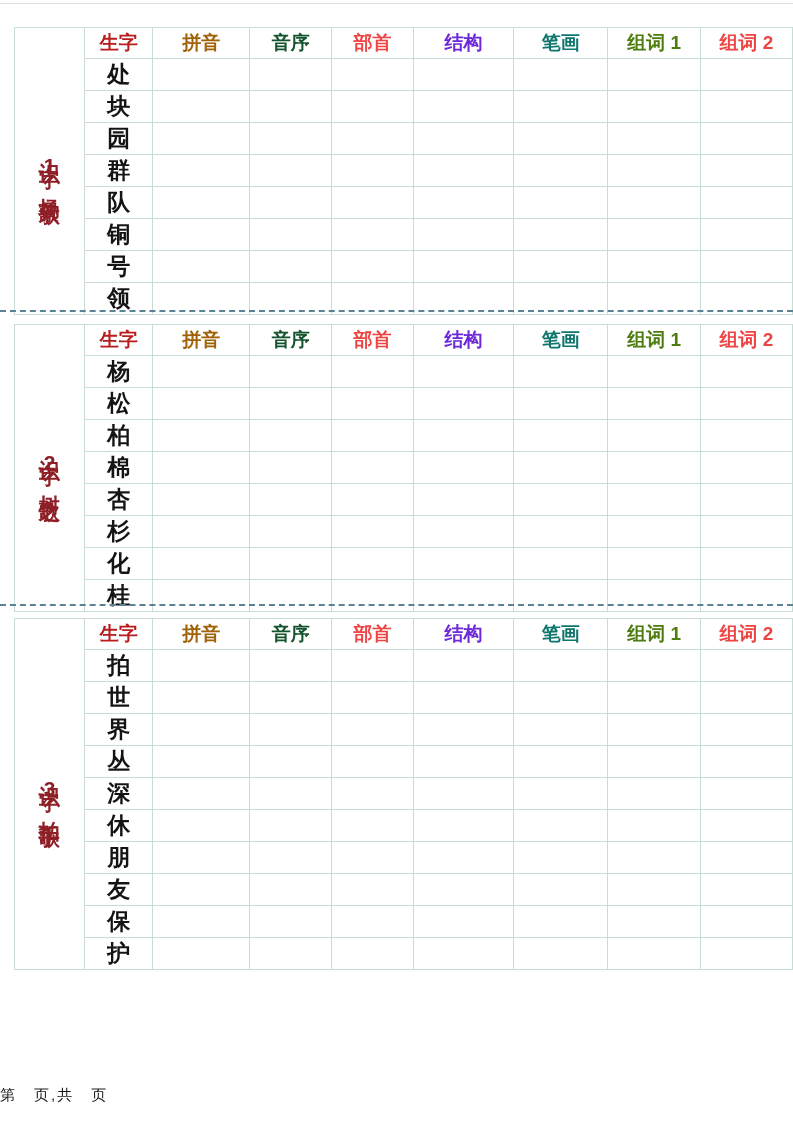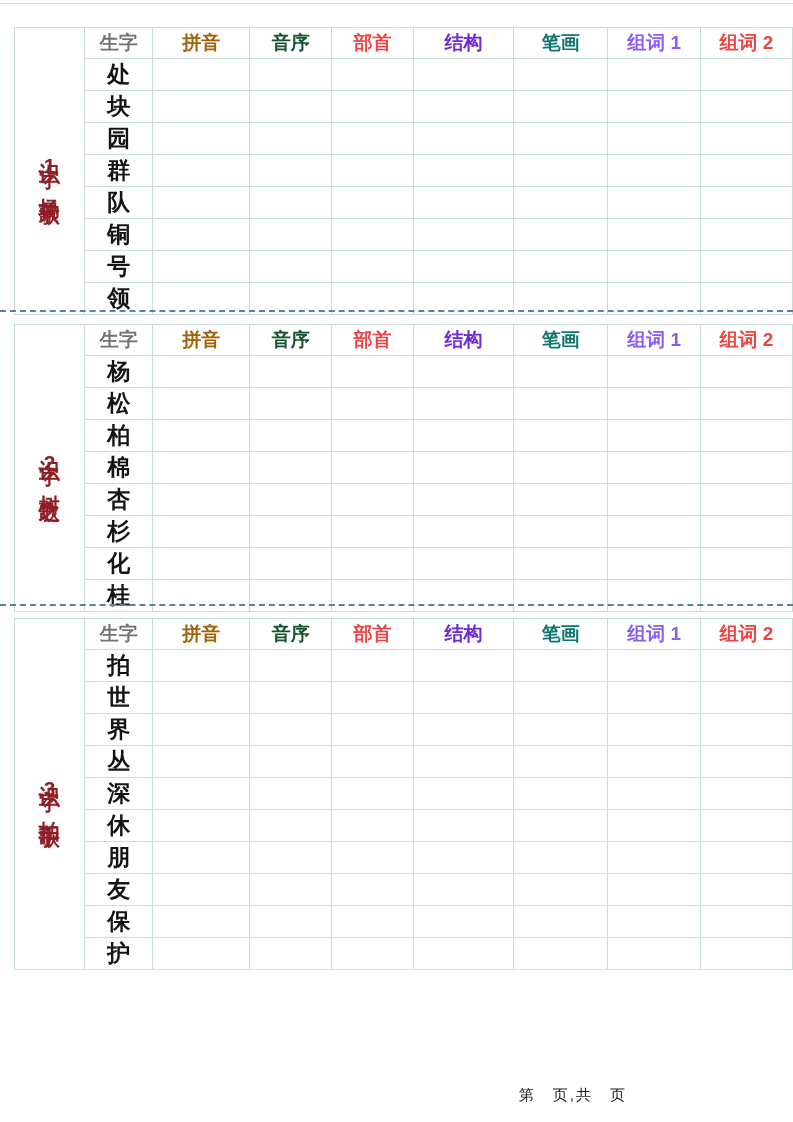--- a/index.html
+++ b/index.html
@@ -8,32 +8,32 @@
     font-family:"Liberation Sans","DejaVu Sans",sans-serif;
     overflow:hidden;
   }
   .topline{position:absolute;top:3px;left:0;width:793px;border-top:1px solid #dedede;}
   .tbl{position:absolute;left:14px;}
   .tbl table{border-collapse:collapse;border:1px solid #aed0c9;table-layout:fixed;}
   .tbl td,.tbl th{border:1px solid #c6ddd8;padding:0;height:30px;overflow:hidden;}
   .w0{width:38px}.w1{width:70px}.w2{width:100px}.w3{width:85px}.w4{width:84px}
   .w5{width:104px}.w6{width:97px}.w7{width:96px}.w8{width:95px}
   th{font-size:19px;font-weight:bold;text-align:center;}
-  .h0{color:#737373}.h1{color:#a16207}.h2{color:#14532d}.h3{color:#ef4444}
-  .h4{color:#6d28d9}.h5{color:#0f766e}.h6{color:#8b5cf6}.h7{color:#ef4444}
+  .h0{color:#b91c1c}.h1{color:#a16207}.h2{color:#14532d}.h3{color:#ef4444}
+  .h4{color:#6d28d9}.h5{color:#0f766e}.h6{color:#4d7c0f}.h7{color:#ef4444}
   td.ch{font-size:23px;font-weight:600;text-align:center;color:#141414;}
   td.e{background:#ffffff;}
   .label-cell{text-align:center;vertical-align:middle;}
   .vlabel{
     display:inline-block;writing-mode:vertical-rl;text-orientation:upright;
     font-size:21px;font-weight:bold;color:#8e1f26;letter-spacing:4px;line-height:1.1;
   }
   .dash{position:absolute;left:0;width:793px;border-top:2px dashed #5c8296;}
   .footer{
-    position:absolute;top:1086px;left:0;width:627px;text-align:right;
+    position:absolute;top:1086px;left:0;width:627px;text-align:left;
     font-size:15px;color:#1a1a1a;letter-spacing:2px;
   }
 </style>
 </head>
 <body>
 
 <div class="topline"></div>
 
 <div class="tbl" style="top:27px">
 <table>

